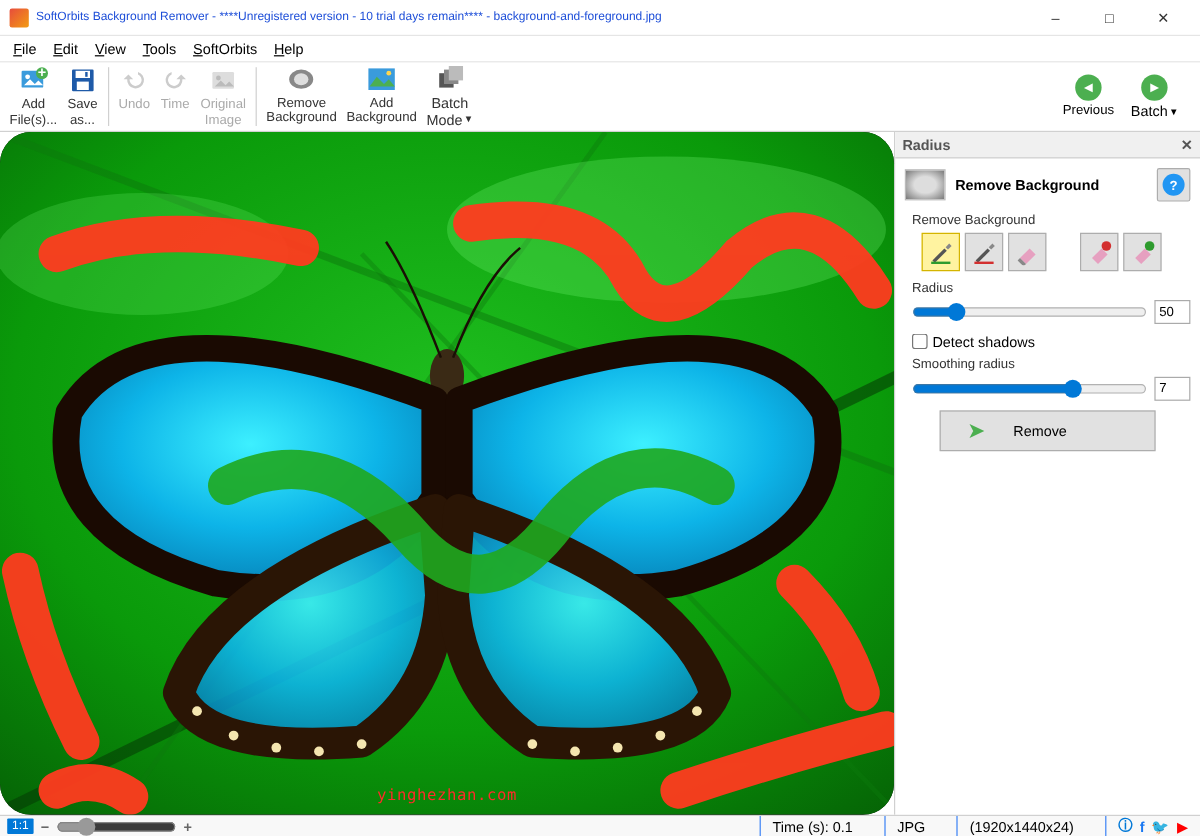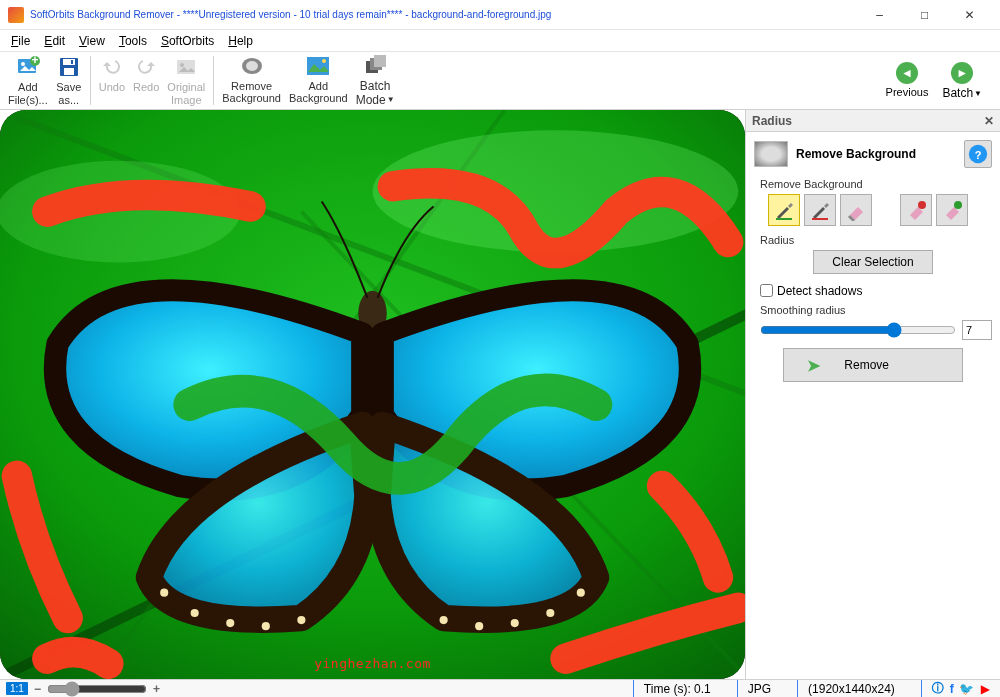--- a/index.html
+++ b/index.html
@@ -134,21 +134,21 @@
           </svg>
         </div>
       <div class="label">Undo</div>
     </div>
     <div class="tb-btn disabled">
       <div class="icon">
           <svg width="22" height="22">
             <path d="M8 4 A7 7 0 1 0 17 10 L20 10 L16 6 L12 10 L15 10 A5 5 0 1 1 8 6 Z" fill="#ccc"></path>
           </svg>
         </div>
-      <div class="label">Redo</div>
+      <div class="label">Time</div>
     </div>
     <div class="tb-btn disabled">
       <div class="icon">
           <svg width="22" height="22">
             <rect x="2" y="4" width="18" height="14" fill="#ddd" rx="1"></rect>
             <circle cx="7" cy="9" r="2" fill="#bbb"></circle>
             <path d="M4 16 L9 11 L13 15 L16 12 L20 16 Z" fill="#bbb"></path>
           </svg>
         </div>
       <div class="label" style="white-space:pre;">Original
@@ -324,22 +324,25 @@
         </div>
         <div class="marker-btn">
           <svg width="22" height="22">
               <path d="M5 16 L13 8 L18 13 L10 21 Z" fill="#e6a0c0"></path>
               <circle cx="17" cy="6" r="4" fill="#2e9b2e"></circle>
             </svg>
         </div>
       </div>
 
       <div class="grp-label">Radius</div>
-
-      <button class="btn-std"><span class="ul">C</span><span>lear Selection</span></button>
+      <div class="slider-row">
+        <input type="range" min="1" max="300" value="50" style="">
+        <input type="text" value="50" style="">
+      </div>
+
 
       <div class="chk-row">
         <input type="checkbox" style="">
         <label>Detect shadows</label>
       </div>
 
       <div class="grp-label">Smoothing radius</div>
       <div class="slider-row">
         <input type="range" min="0" max="10" value="7" style="">
         <input type="text" value="7" style="">

